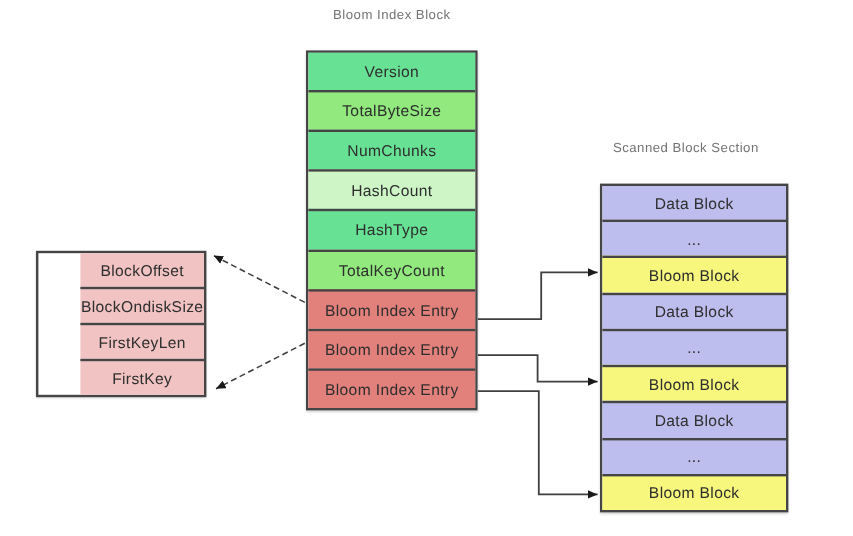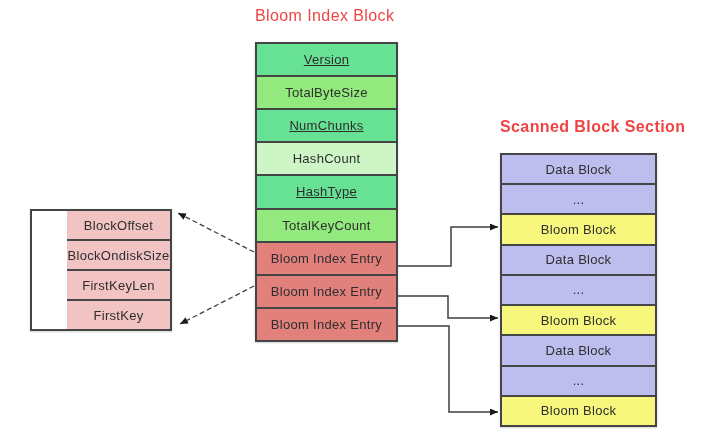--- a/index.html
+++ b/index.html
@@ -11,24 +11,24 @@
     position: relative;
     width: 711px;
     height: 447px;
     background: #ffffff;
     font-family: "Liberation Sans", "DejaVu Sans", sans-serif;
     color: var(--text, #2e2e2e);
     overflow: hidden;
   }
   .diagram-title {
     position: absolute;
-    text-align: left;
-    font-size: 16px;
+    text-align: center;
+    font-size: 11px;
     letter-spacing: 0.4px;
-    color: #ef4444;
+    color: #737373;
     white-space: nowrap;
   }
   .box {
     position: absolute;
     display: flex;
     flex-direction: column;
     border: 2px solid var(--border, #454545);
     box-sizing: border-box;
     box-shadow: 0 1px 2px rgba(0,0,0,0.18);
     background: #fff;
@@ -37,21 +37,21 @@
     flex: 1;
     display: flex;
     align-items: center;
     justify-content: center;
     font-size: 13px;
     letter-spacing: 0.3px;
     white-space: nowrap;
     overflow: hidden;
   }
   .row + .row { border-top: 2px solid var(--border, #454545); }
-  .c-green   { background: var(--green,   #67e295); text-decoration: underline; }
+  .c-green   { background: var(--green,   #67e295); }
   .c-lime    { background: var(--lime,    #92e97e); }
   .c-pale    { background: var(--pale,    #cdf5c6); }
   .c-salmon  { background: var(--salmon,  #e2807b); }
   .c-pink    { background: var(--pink,    #f1c3c3); }
   .c-lav     { background: var(--lavender,#bebeee); }
   .c-yellow  { background: var(--yellow,  #f7f77e); }
   .arrow-layer {
     position: absolute;
     left: 0; top: 0;
     width: 711px;
@@ -93,21 +93,21 @@
     <div class="row c-salmon">Bloom Index Entry</div>
   </div>
 
   <div class="box" style="left:30px; top:209px; width:142px; height:122px;padding-left:35px;">
     <div class="row c-pink">BlockOffset</div>
     <div class="row c-pink">BlockOndiskSize</div>
     <div class="row c-pink">FirstKeyLen</div>
     <div class="row c-pink">FirstKey</div>
   </div>
 
-  <div class="diagram-title" style="left:500px; top:118px; width:143px;font-weight:bold;">Scanned Block Section</div>
+  <div class="diagram-title" style="left:500px; top:118px; width:143px;">Scanned Block Section</div>
 
   <div class="box" style="left:500px; top:153px; width:157px; height:274px;">
     <div class="row c-lav">Data Block</div>
     <div class="row c-lav">...</div>
     <div class="row c-yellow">Bloom Block</div>
     <div class="row c-lav">Data Block</div>
     <div class="row c-lav">...</div>
     <div class="row c-yellow">Bloom Block</div>
     <div class="row c-lav">Data Block</div>
     <div class="row c-lav">...</div>

